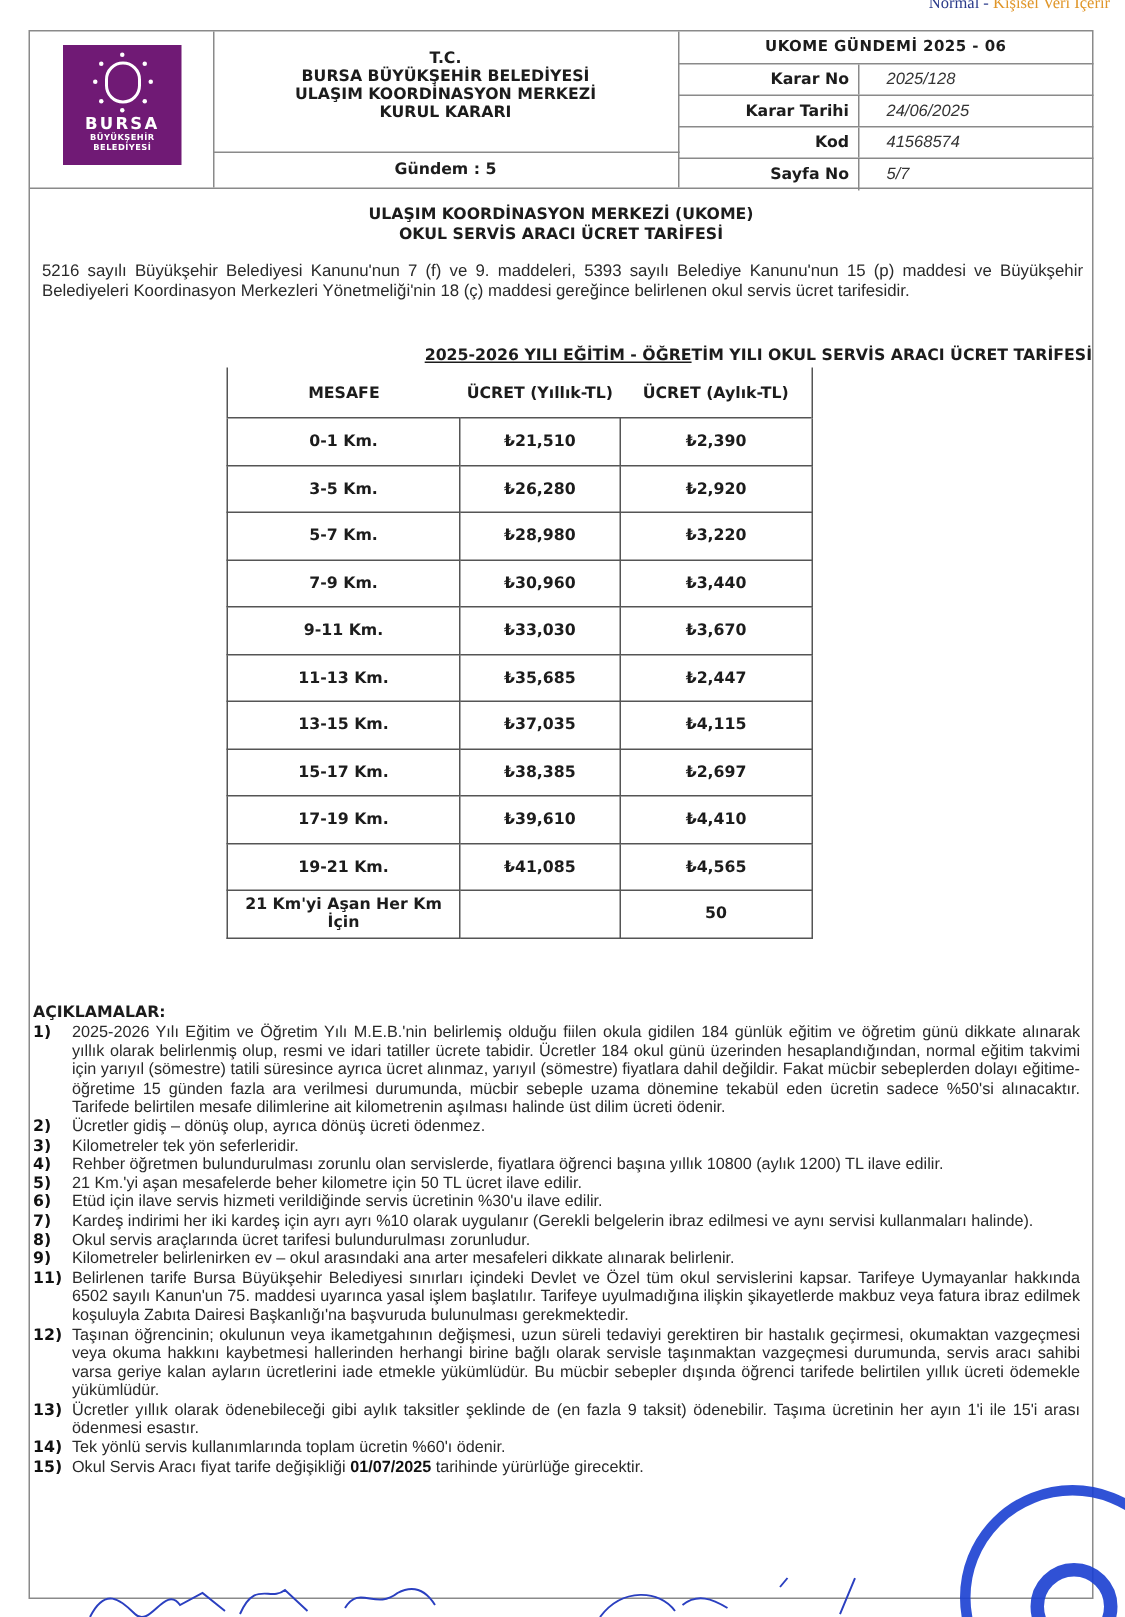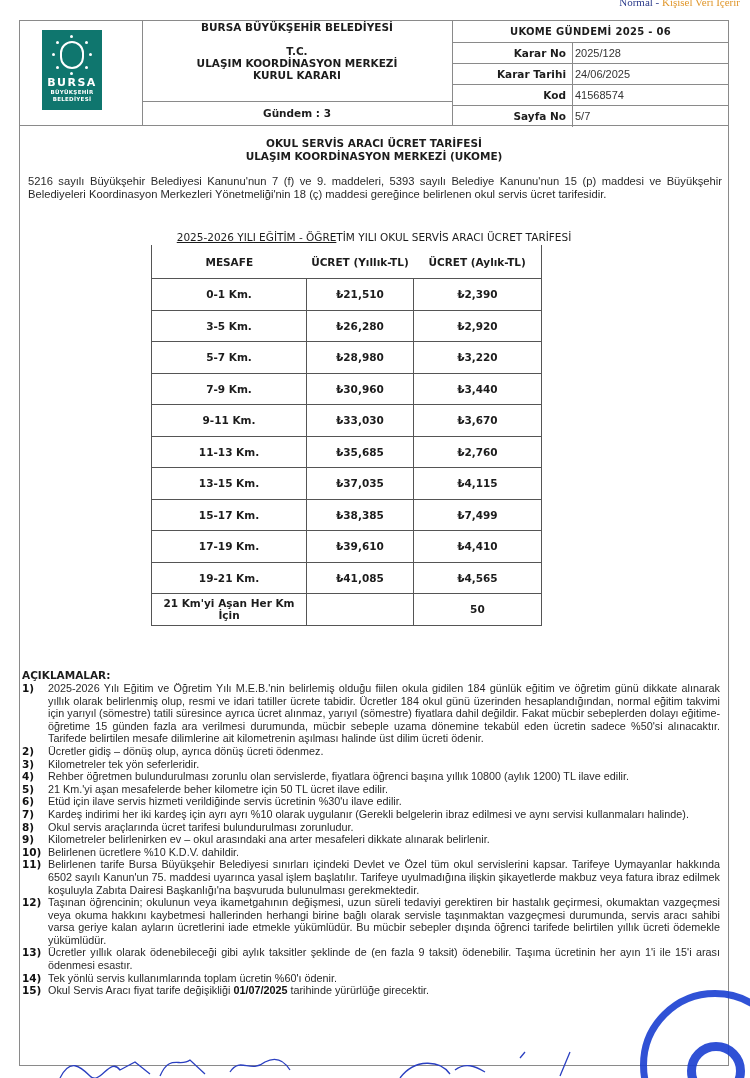--- a/index.html
+++ b/index.html
@@ -8,42 +8,42 @@
   .classif { position: absolute; right: 10px; top: -4px; font-family: "Liberation Serif", serif; font-size: 11px; }
   .classif .c1 { color: #2a3a8a; }
   .classif .c2 { color: #e0962a; }
 
   .frame { position: absolute; left: 19px; top: 20px; width: 710px; height: 1046px;
            border: 1px solid #8a8a8a; box-sizing: border-box; }
 
   
   .hdr { position: absolute; left: 0; top: 0; width: 100%; height: 104px; border-bottom: 1px solid #8a8a8a; }
   .hdr .logo-cell { position: absolute; left: 0; top: 0; width: 122px; height: 104px; border-right: 1px solid #8a8a8a; }
-  .logo { position: absolute; left: 22px; top: 9px; width: 60px; height: 80px; background: #0f766e; color: #fff; text-align: center; }
+  .logo { position: absolute; left: 22px; top: 9px; width: 79px; height: 80px; background: #701a75; color: #fff; text-align: center; }
   .logo .emblem { position: relative; width: 40px; height: 40px; margin: 5px auto 0; }
   .logo .emblem .ring { position: absolute; left: 8px; top: 6px; width: 24px; height: 28px; border-radius: 12px; border: 2px solid #fff; box-sizing: border-box; }
   .logo .emblem .dot { position: absolute; width: 3px; height: 3px; background: #fff; border-radius: 50%; }
   .logo .b1 { font-family: "DejaVu Sans", sans-serif; font-weight: bold; font-size: 11px; letter-spacing: 1.5px; line-height: 12px; margin-top: 2px; }
   .logo .b2 { font-weight: bold; font-size: 5.5px; line-height: 7px; letter-spacing: 0.3px; }
 
   .hdr .title-cell { position: absolute; left: 122px; top: 0; width: 310px; height: 80px; border-right: 1px solid #8a8a8a; border-bottom: 1px solid #8a8a8a; text-align: center; }
   .hdr .title-cell .t { font-weight: bold; font-size: 10.5px; line-height: 12px; }
   .hdr .title-cell .t0 { margin-top: 12px; }
   .hdr .gundem { position: absolute; left: 122px; top: 80px; width: 310px; height: 24px; border-right: 1px solid #8a8a8a; text-align: center; font-weight: bold; font-size: 10.5px; line-height: 24px; }
   .hdr .meta { position: absolute; left: 432px; top: 0; width: 277px; height: 104px; }
   .meta .mtitle { height: 21px; border-bottom: 1px solid #8a8a8a; text-align: center; font-weight: bold; font-size: 10px; line-height: 21px; letter-spacing: 0.3px; }
   .meta .mrow { height: 20px; border-bottom: 1px solid #8a8a8a; position: relative; font-size: 10.5px; line-height: 20px; }
   .meta .mrow:last-child { border-bottom: none; height: 21px; }
   .meta .mrow .k { position: absolute; left: 6px; top: 0; width: 108px; font-weight: bold; text-align: right; }
-  .meta .mrow .v { position: absolute; left: 120px; top: 0; padding-left: 2px; border-left: 1px solid #8a8a8a; height: 100%; font-family: "Liberation Sans", sans-serif; font-size: 11px; color: #333; }
+  .meta .mrow .v { position: absolute; left: 120px; top: 0; padding-left: 18px; border-left: 1px solid #8a8a8a; height: 100%; font-family: "Liberation Sans", sans-serif; font-size: 11px; color: #333; font-style: italic; }
 
   .subtitle { position: absolute; left: 0; width: 100%; top: 116px; text-align: center; font-weight: bold; font-size: 10.5px; line-height: 13px; }
   .intro { position: absolute; left: 8px; right: 6px; top: 154px; font-family: "Liberation Sans", sans-serif; font-size: 11.2px; line-height: 13px; text-align: justify; color: #2a2a2a; }
 
-  .tbl-title { position: absolute; left: 0; width: 100%; top: 210px; text-align: center; font-weight: normal; font-size: 10.5px; }
+  .tbl-title { position: absolute; left: 0; width: 100%; top: 210px; text-align: right; font-weight: bold; font-size: 10.5px; }
   .tbl-title u { text-decoration: underline; }
 
   table.tariff { position: absolute; left: 131px; top: 224px; width: 391px; border-collapse: collapse; font-weight: bold; font-size: 10.5px; }
   table.tariff th { height: 31px; font-weight: bold; text-align: center; border: none; }
   table.tariff th.c0 { border-left: 1px solid #555; }
   table.tariff th.c2 { border-right: 1px solid #555; }
   table.tariff td { height: 30.5px; border: 1px solid #555; text-align: center; padding: 0; }
   table.tariff col.a { width: 179px; } table.tariff col.b { width: 120px; } table.tariff col.c { width: 148px; }
 
   .notes-h { position: absolute; left: 2px; top: 648px; font-weight: bold; font-size: 10.5px; }
@@ -77,26 +77,26 @@
           <div class="dot" style="left:4px;top:31px"></div>
           <div class="dot" style="left:33px;top:31px"></div>
           <div class="dot" style="left:18px;top:37px"></div>
         </div>
         <div class="b1">BURSA</div>
         <div class="b2">BÜYÜKŞEHİR</div>
         <div class="b2">BELEDİYESİ</div>
       </div>
     </div>
     <div class="title-cell">
+      <div class="t t0">T.C.</div>
       <div class="t">BURSA BÜYÜKŞEHİR BELEDİYESİ</div>
-      <div class="t t0">T.C.</div>
       <div class="t">ULAŞIM KOORDİNASYON MERKEZİ</div>
       <div class="t">KURUL KARARI</div>
     </div>
-    <div class="gundem">Gündem : 3</div>
+    <div class="gundem">Gündem : 5</div>
     <div class="meta">
       <div class="mtitle">UKOME GÜNDEMİ 2025 - 06</div>
       <div class="mrow">
           <span class="k">Karar No</span>
           <span class="v">2025/128</span>
         </div>
       <div class="mrow">
           <span class="k">Karar Tarihi</span>
           <span class="v">24/06/2025</span>
         </div>
@@ -105,22 +105,22 @@
           <span class="v">41568574</span>
         </div>
       <div class="mrow">
           <span class="k">Sayfa No</span>
           <span class="v">5/7</span>
         </div>
     </div>
   </div>
 
   <div class="subtitle">
+    <div>ULAŞIM KOORDİNASYON MERKEZİ (UKOME)</div>
     <div>OKUL SERVİS ARACI ÜCRET TARİFESİ</div>
-    <div>ULAŞIM KOORDİNASYON MERKEZİ (UKOME)</div>
   </div>
 
   <div class="intro">5216 sayılı Büyükşehir Belediyesi Kanunu'nun 7 (f) ve 9. maddeleri, 5393 sayılı Belediye Kanunu'nun 15 (p) maddesi ve Büyükşehir Belediyeleri Koordinasyon Merkezleri Yönetmeliği'nin 18 (ç) maddesi gereğince belirlenen okul servis ücret tarifesidir.</div>
 
   <div class="tbl-title"><u>2025-2026 YILI EĞİTİM - ÖĞRE</u><span>TİM YILI OKUL SERVİS ARACI ÜCRET TARİFESİ</span></div>
 
   <table class="tariff">
     <colgroup>
         <col class="a">
         <col class="b">
@@ -155,31 +155,31 @@
           <td>₺3,440</td>
         </tr>
         <tr>
           <td>9-11 Km.</td>
           <td>₺33,030</td>
           <td>₺3,670</td>
         </tr>
         <tr>
           <td>11-13 Km.</td>
           <td>₺35,685</td>
-          <td>₺2,760</td>
+          <td>₺2,447</td>
         </tr>
         <tr>
           <td>13-15 Km.</td>
           <td>₺37,035</td>
           <td>₺4,115</td>
         </tr>
         <tr>
           <td>15-17 Km.</td>
           <td>₺38,385</td>
-          <td>₺7,499</td>
+          <td>₺2,697</td>
         </tr>
         <tr>
           <td>17-19 Km.</td>
           <td>₺39,610</td>
           <td>₺4,410</td>
         </tr>
         <tr>
           <td>19-21 Km.</td>
           <td>₺41,085</td>
           <td>₺4,565</td>
@@ -196,21 +196,20 @@
   <ol class="notes" id="notes-list">
       <li><span class="n">1)</span><span>2025-2026 Yılı Eğitim ve Öğretim Yılı M.E.B.'nin belirlemiş olduğu fiilen okula gidilen 184 günlük eğitim ve öğretim günü dikkate alınarak yıllık olarak belirlenmiş olup, resmi ve idari tatiller ücrete tabidir. Ücretler 184 okul günü üzerinden hesaplandığından, normal eğitim takvimi için yarıyıl (sömestre) tatili süresince ayrıca ücret alınmaz, yarıyıl (sömestre) fiyatlara dahil değildir. Fakat mücbir sebeplerden dolayı eğitime-öğretime 15 günden fazla ara verilmesi durumunda, mücbir sebeple uzama dönemine tekabül eden ücretin sadece %50'si alınacaktır. Tarifede belirtilen mesafe dilimlerine ait kilometrenin aşılması halinde üst dilim ücreti ödenir.</span></li>
       <li><span class="n">2)</span><span>Ücretler gidiş – dönüş olup, ayrıca dönüş ücreti ödenmez.</span></li>
       <li><span class="n">3)</span><span>Kilometreler tek yön seferleridir.</span></li>
       <li><span class="n">4)</span><span>Rehber öğretmen bulundurulması zorunlu olan servislerde, fiyatlara öğrenci başına yıllık 10800 (aylık 1200) TL ilave edilir.</span></li>
       <li><span class="n">5)</span><span>21 Km.'yi aşan mesafelerde beher kilometre için 50 TL ücret ilave edilir.</span></li>
       <li><span class="n">6)</span><span>Etüd için ilave servis hizmeti verildiğinde servis ücretinin %30'u ilave edilir.</span></li>
       <li><span class="n">7)</span><span>Kardeş indirimi her iki kardeş için ayrı ayrı %10 olarak uygulanır (Gerekli belgelerin ibraz edilmesi ve aynı servisi kullanmaları halinde).</span></li>
       <li><span class="n">8)</span><span>Okul servis araçlarında ücret tarifesi bulundurulması zorunludur.</span></li>
       <li><span class="n">9)</span><span>Kilometreler belirlenirken ev – okul arasındaki ana arter mesafeleri dikkate alınarak belirlenir.</span></li>
-      <li><span class="n">10)</span><span>Belirlenen ücretlere %10 K.D.V. dahildir.</span></li>
       <li><span class="n">11)</span><span>Belirlenen tarife Bursa Büyükşehir Belediyesi sınırları içindeki Devlet ve Özel tüm okul servislerini kapsar. Tarifeye Uymayanlar hakkında 6502 sayılı Kanun'un 75. maddesi uyarınca yasal işlem başlatılır. Tarifeye uyulmadığına ilişkin şikayetlerde makbuz veya fatura ibraz edilmek koşuluyla Zabıta Dairesi Başkanlığı'na başvuruda bulunulması gerekmektedir.</span></li>
       <li><span class="n">12)</span><span>Taşınan öğrencinin; okulunun veya ikametgahının değişmesi, uzun süreli tedaviyi gerektiren bir hastalık geçirmesi, okumaktan vazgeçmesi veya okuma hakkını kaybetmesi hallerinden herhangi birine bağlı olarak servisle taşınmaktan vazgeçmesi durumunda, servis aracı sahibi varsa geriye kalan ayların ücretlerini iade etmekle yükümlüdür. Bu mücbir sebepler dışında öğrenci tarifede belirtilen yıllık ücreti ödemekle yükümlüdür.</span></li>
       <li><span class="n">13)</span><span>Ücretler yıllık olarak ödenebileceği gibi aylık taksitler şeklinde de (en fazla 9 taksit) ödenebilir. Taşıma ücretinin her ayın 1'i ile 15'i arası ödenmesi esastır.</span></li>
       <li><span class="n">14)</span><span>Tek yönlü servis kullanımlarında toplam ücretin %60'ı ödenir.</span></li>
       <li><span class="n">15)</span><span>Okul Servis Aracı fiyat tarife değişikliği </span><b>01/07/2025</b><span> tarihinde yürürlüğe girecektir.</span></li>
     </ol>
 </div>
 
 <div class="stamp">
     <div class="inner"></div>

